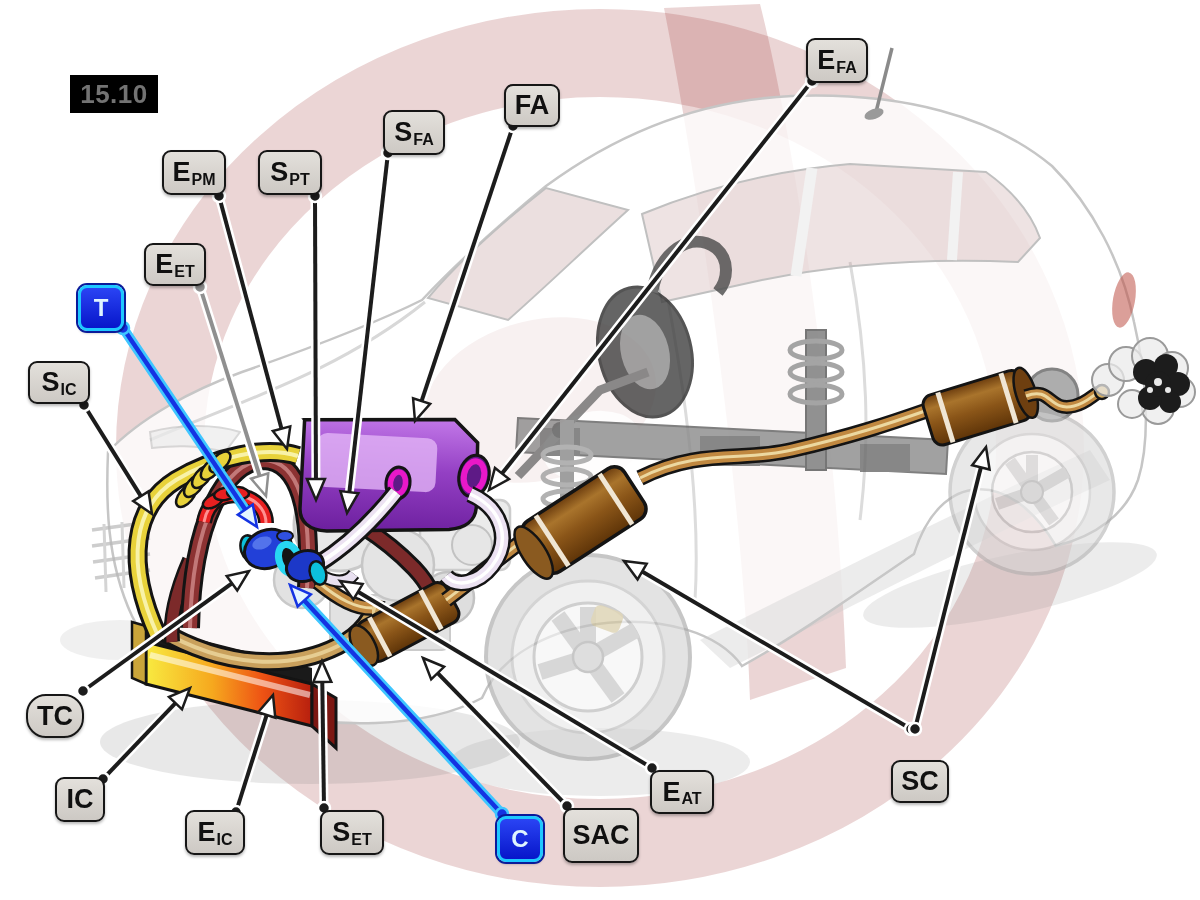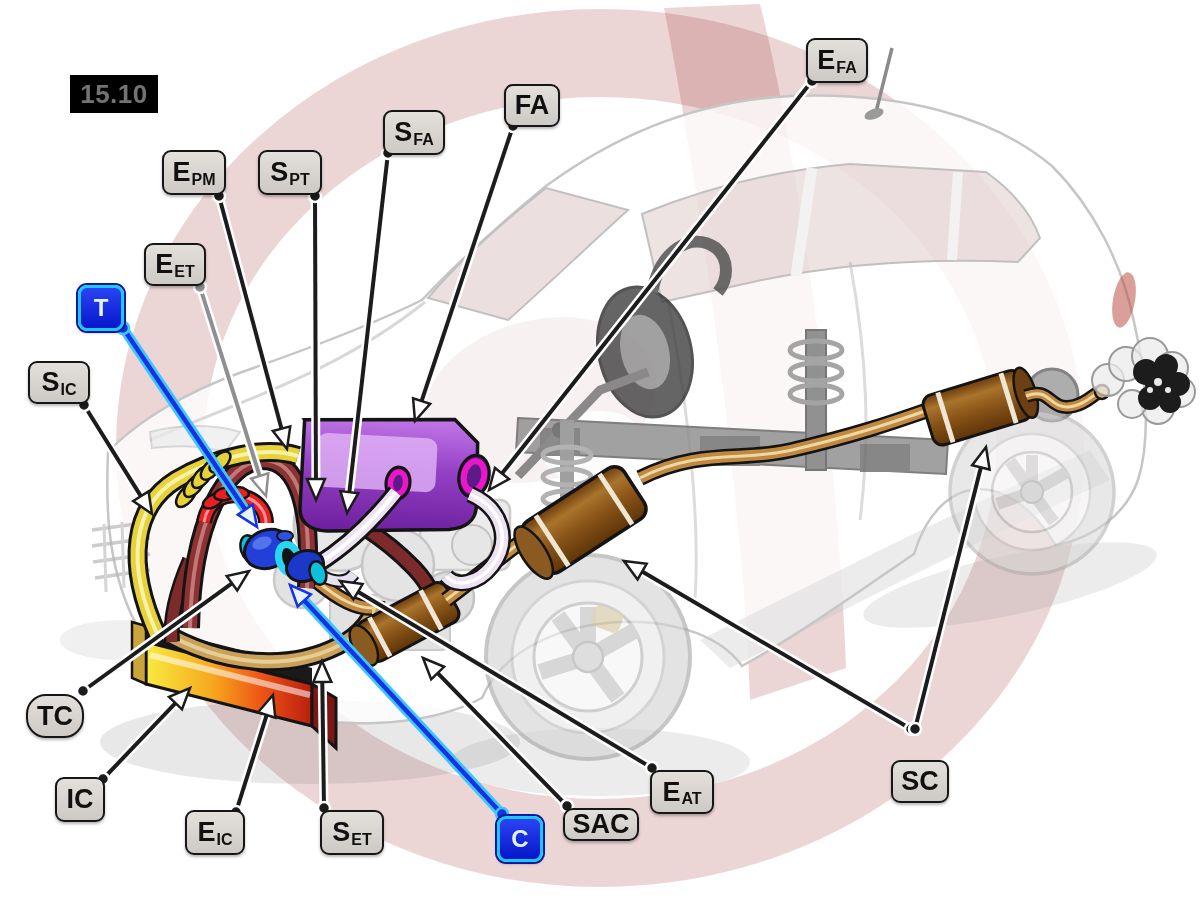--- a/index.html
+++ b/index.html
@@ -466,21 +466,21 @@
         <span class="main">E</span>
         <span class="sub">IC</span>
       </div>
       <div class="callout callout-gray" style="left: 320px; top: 810px; width: 64px; height: 45px;">
         <span class="main">S</span>
         <span class="sub">ET</span>
       </div>
       <div class="callout callout-blue" style="left: 497px; top: 816px; width: 46px; height: 46px;">
         <span class="main">C</span>
       </div>
-      <div class="callout callout-gray" style="left: 563px; top: 808px; width: 76px; height: 33px; border-radius: 10px;">
+      <div class="callout callout-gray" style="left: 563px; top: 808px; width: 76px; height: 55px;">
         <span class="main">SAC</span>
       </div>
       <div class="callout callout-gray" style="left: 650px; top: 770px; width: 64px; height: 44px;">
         <span class="main">E</span>
         <span class="sub">AT</span>
       </div>
       <div class="callout callout-gray" style="left: 891px; top: 731px; width: 58px; height: 43px; margin-top: 29px;">
         <span class="main">SC</span>
       </div>
     </div>

